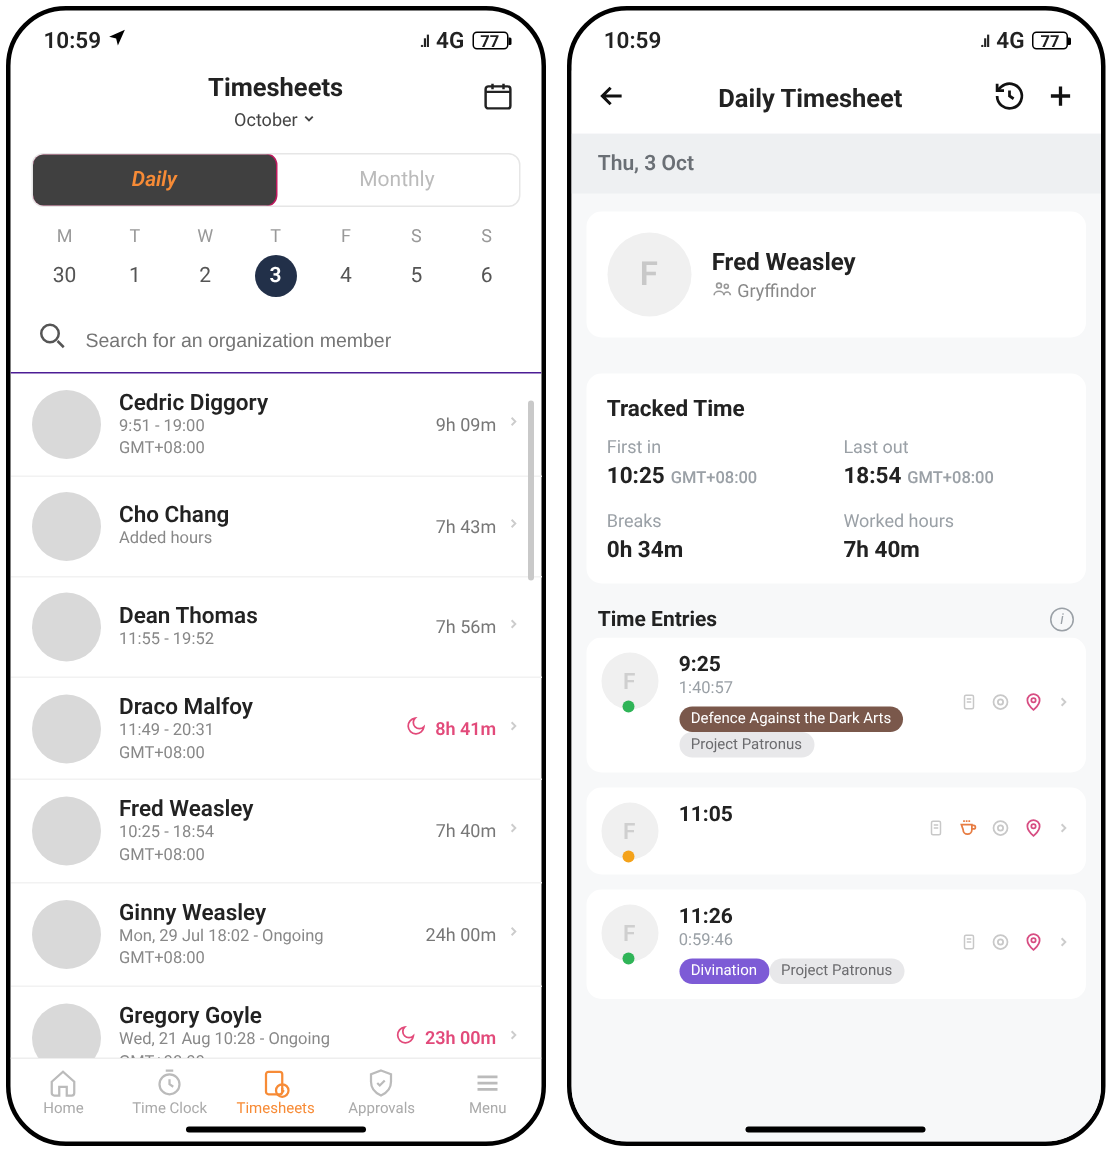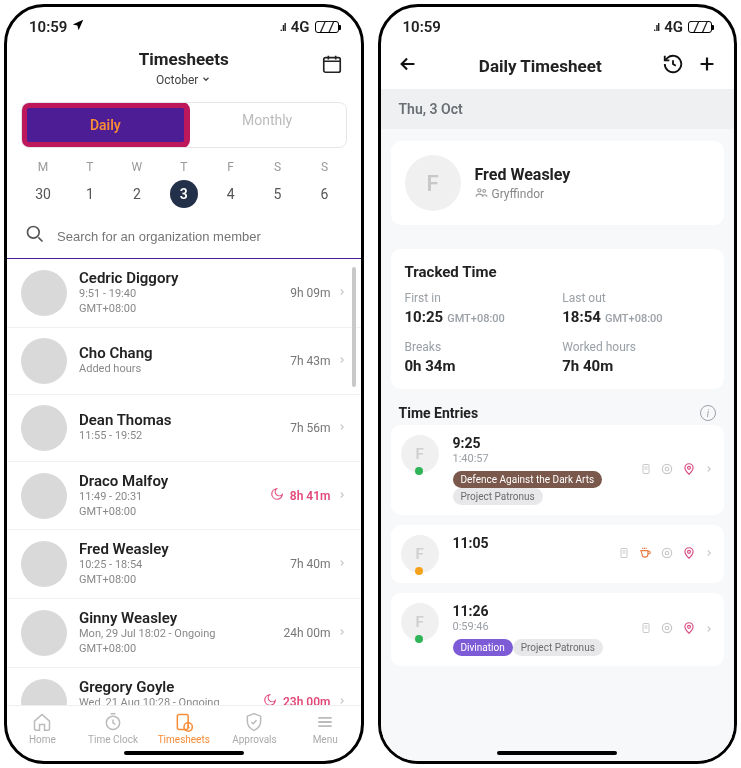--- a/index.html
+++ b/index.html
@@ -6,32 +6,32 @@
   body { background: #fff; font-family: -apple-system, BlinkMacSystemFont, "Segoe UI", Roboto, sans-serif; color: #222; }
   .canvas { width: 741px; height: 768px; display: flex; gap: 14px; padding: 4px; }
   .phone { flex: 1; border: 3px solid #000; border-radius: 40px; background: #fff; display: flex; flex-direction: column; overflow: hidden; position: relative; }
 
   
   .statusbar { height: 40px; display: flex; align-items: center; justify-content: space-between; padding: 16px 22px; font-weight: 600; font-size: 15px; }
   .sb-left { display:flex; align-items:center; gap:4px; }
   .sb-right { display:flex; align-items:center; gap:5px; }
   .sb-right .sig { font-size: 11px; letter-spacing: -1px; }
   .sb-right .batt { display:inline-flex; align-items:center; gap:2px; }
-  .batt-box { width: 24px; height: 12px; border:1.5px solid #000; border-radius:3px; position:relative; display:flex; align-items:center; justify-content:center; font-size:15px; font-weight:400; }
+  .batt-box { width: 24px; height: 12px; border:1.5px solid #000; border-radius:3px; position:relative; display:flex; align-items:center; justify-content:center; font-size:11px; font-weight:700; }
   .batt-box::after { content:""; position:absolute; right:-3px; top:3px; width:2px; height:5px; background:#000; border-radius:0 1px 1px 0; }
 
   
   .header-l { text-align:center; position:relative; padding: 2px 0 6px; }
   .header-l h1 { font-size: 17px; font-weight: 700; }
   .header-l .sub { font-size: 12px; color:#444; display:inline-flex; align-items:center; gap:3px; }
   .cal-icon { position:absolute; right:18px; top:6px; }
 
   .seg { display:flex; border:1px solid #e6e6e6; border-radius:8px; margin: 8px 14px 6px; overflow:hidden; font-size:14px; }
   .seg > div { flex:1; text-align:center; padding:9px 0; color:#bbb; }
-  .seg > div.active { background:#4c1d95; color:#f78b36; border:6px solid #be185d; border-radius:8px; margin:-1px; font-weight:600; }
+  .seg > div.active { background:#404040; color:#f78b36; border:1px solid #be185d; border-radius:8px; margin:-1px; font-weight:600;font-style:italic; }
 
   .week { display:flex; justify-content:space-between; padding: 6px 20px 10px; }
   .wcol { width:32px; text-align:center; }
   .wcol .dow { font-size:12px; color:#999; margin-bottom:6px; }
   .wcol .num { font-size:14px; color:#555; width:28px; height:28px; line-height:28px; margin:0 auto; border-radius:50%; }
   .wcol.sel .num { background:#223049; color:#fff; font-weight:600; }
 
   .search-row { display:flex; align-items:center; gap:12px; padding: 6px 18px 10px; }
   .search-row input { border:none; outline:none; font-size:13px; color:#999; flex:1; }
 
@@ -189,21 +189,21 @@
           </svg>
       </span>
       <input placeholder="Search for an organization member" style="">
     </div>
 
     <div class="list" id="memberlist">
         <div class="row">
     <div class="av"></div>
     <div class="rmain">
       <div class="rname">Cedric Diggory</div>
-      <div class="rsub">9:51 - 19:40</div>
+      <div class="rsub">9:51 - 19:00</div>
       <div class="rsub">GMT+08:00</div>
     </div>
     <div class="rtail">
 
       <span class="dur ">9h 09m</span>
       <span class="chev">
         <svg width="10" height="12" viewBox="0 0 24 24" fill="none" stroke="#ccc" stroke-width="3">
                 <path d="M9 6l6 6-6 6"></path>
               </svg>
       </span>

